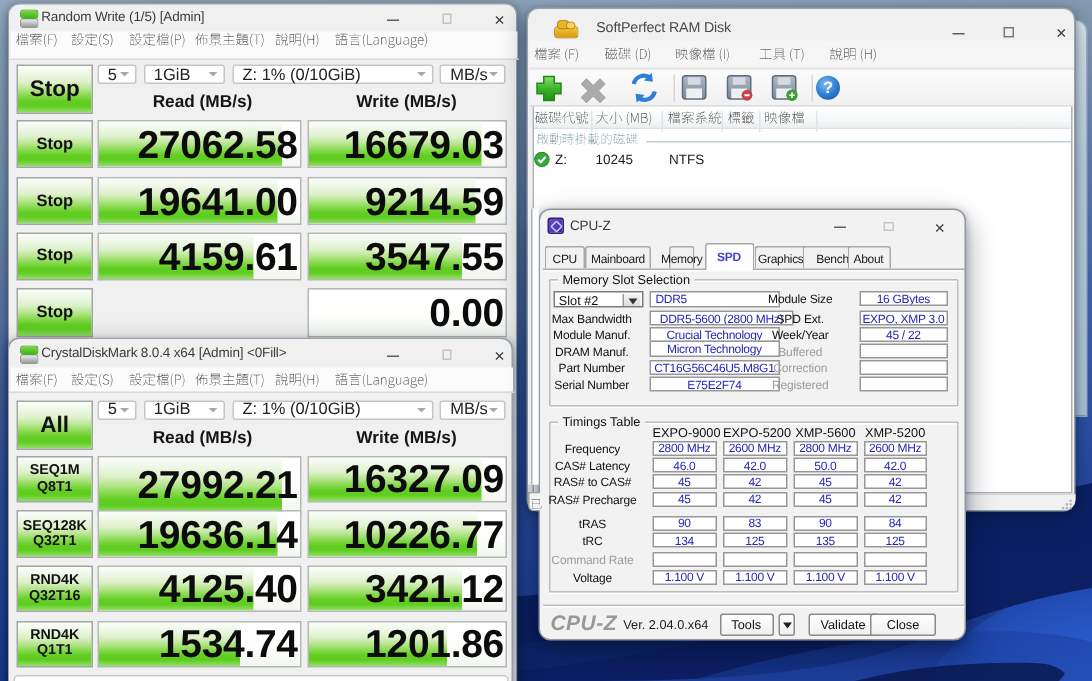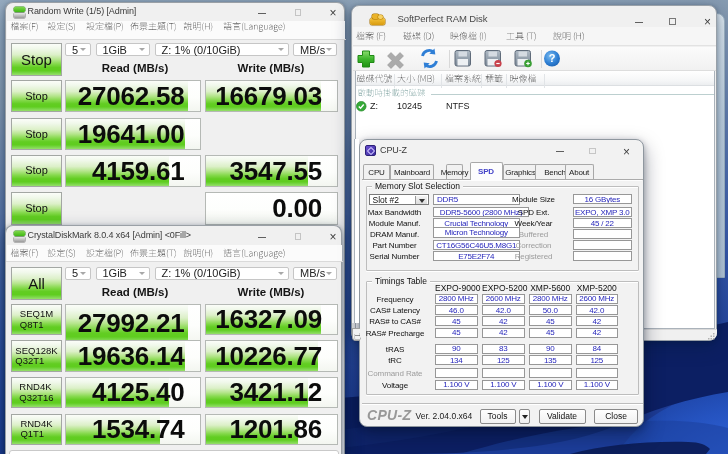--- a/index.html
+++ b/index.html
@@ -2,22 +2,22 @@
 <html><head><meta charset="utf-8">
 <style>
 *{margin:0;padding:0;box-sizing:border-box}
 html,body{width:728px;height:454px;overflow:hidden;font-family:"Liberation Sans",sans-serif}
 .ab{position:absolute}
 .win{position:absolute;background:#f1f1f1;box-shadow:0 6px 18px rgba(0,30,60,.38),0 1px 4px rgba(0,20,40,.3)}.mindash{position:absolute;width:8px;height:1.2px;background:#5f5f5f}.maxsq{position:absolute;width:6.5px;height:6.5px;border:1.2px solid #787878}.closex{position:absolute;font-size:12px;color:#404040;line-height:10px}
 .grn{background:linear-gradient(180deg,#fbfdf9 0%,#f0f8ea 15%,#dcf0c8 35%,#b5e58c 50%,#85d94c 64%,#62cd22 76%,#5fcd1f 86%,#79d647 93%,#96df6a 100%)}
 .cellbg{background:linear-gradient(180deg,#ffffff 0%,#fdfefc 55%,#f3f6f0 100%)}
 .cell{position:absolute;border:1px solid #b5b9b5;overflow:hidden}
 .bar{position:absolute;top:0;left:0;height:100%}
-.num{position:absolute;right:15px;top:0;bottom:0;display:flex;align-items:center;font-weight:bold;font-size:26px;color:#0c0c0c;letter-spacing:-.2px}
-.gbtn{position:absolute;border:1px solid #a3a7a3;display:flex;align-items:center;justify-content:center;font-weight:normal;color:#111;text-align:left}
+.num{position:absolute;right:1px;top:0;bottom:0;display:flex;align-items:center;font-weight:bold;font-size:26px;color:#0c0c0c;letter-spacing:-.2px}
+.gbtn{position:absolute;border:1px solid #a3a7a3;display:flex;align-items:center;justify-content:center;font-weight:bold;color:#111;text-align:center}
 .dd{position:absolute;background:#fff;border:1px solid #c6c6c6;border-radius:2px;font-size:11px;color:#222;display:flex;align-items:center;padding-left:6px}
 .chev{position:absolute;right:4px;top:50%;margin-top:-1.5px;width:0;height:0;border-left:3px solid transparent;border-right:3px solid transparent;border-top:3.5px solid #a8a8a8}
 .hdr{position:absolute;font-weight:bold;font-size:11.5px;color:#151515;text-align:center}
 .mtxt{position:absolute;font-size:9px;color:#2a2a2a;white-space:nowrap;letter-spacing:-.1px}
 .fld{position:absolute;background:#fff;border:1px solid #979797;font-size:8px;color:#2626bb;display:flex;align-items:center;justify-content:center;white-space:nowrap;overflow:hidden;letter-spacing:-.2px}
 .clbl{position:absolute;font-size:8px;color:#101010;text-align:center;white-space:nowrap;letter-spacing:-.1px}
 .glbl{color:#9c9c9c}
 .tab{position:absolute;top:2px;bottom:0;background:#f1f1f1;border:1px solid #a8a8a8;border-bottom:none;border-radius:2px 2px 0 0;font-size:8px;color:#1a1a1a;display:flex;align-items:center;justify-content:center;letter-spacing:-.2px}
 .cjk{position:absolute;left:0;top:0;width:728px;height:454px;pointer-events:none}
 </style></head>
@@ -73,20 +73,24 @@
 <div class="num">27062.58</div>
     </div>
 <div class="cell cellbg" style="left:199px;top:77.7px;width:133.5px;height:32.3px">
 <div class="bar grn" style="width:115.3px"></div>
 <div class="num">16679.03</div>
     </div>
 <div class="gbtn grn" style="left:5.2px;top:115.7px;width:51.6px;height:32.3px;font-size:11px;line-height:11.5px;flex-direction:column">Stop</div>
 <div class="cell cellbg" style="left:59.5px;top:115.7px;width:135.5px;height:32.3px">
 <div class="bar grn" style="width:119px"></div>
 <div class="num">19641.00</div>
+    </div>
+<div class="cell cellbg" style="left:199px;top:115.7px;width:133.5px;height:32.3px">
+<div class="bar grn" style="width:111px"></div>
+<div class="num">9214.59</div>
     </div>
 <div class="gbtn grn" style="left:5.2px;top:152.4px;width:51.6px;height:32.3px;font-size:11px;line-height:11.5px;flex-direction:column">Stop</div>
 <div class="cell cellbg" style="left:59.5px;top:152.4px;width:135.5px;height:32.3px">
 <div class="bar grn" style="width:103.2px"></div>
 <div class="num">4159.61</div>
     </div>
 <div class="cell cellbg" style="left:199px;top:152.4px;width:133.5px;height:32.3px">
 <div class="bar grn" style="width:102.7px"></div>
 <div class="num">3547.55</div>
     </div>
@@ -342,21 +346,21 @@
 <div class="fld" style="left:75px;top:239.5px;width:42.5px;height:10.2px">1.100 V</div>
 <div class="fld" style="left:122px;top:239.5px;width:42.5px;height:10.2px">1.100 V</div>
 <div class="fld" style="left:169px;top:239.5px;width:42.5px;height:10.2px">1.100 V</div>
 <div class="fld" style="left:215.5px;top:239.5px;width:42.5px;height:10.2px">1.100 V</div>
 <div class="ab" style="left:2px;top:262.5px;width:280.5px;height:1px;background:#bdbdbd"></div>
 <div class="ab" style="left:2px;top:263.5px;width:280.5px;height:1px;background:#fff"></div>
 <div class="ab" style="left:7px;top:266.5px;font-size:14px;font-weight:bold;font-style:italic;color:#989898;letter-spacing:.3px">CPU-Z</div>
 <div class="ab" style="left:55.5px;top:271px;font-size:8.5px;color:#1a1a1a">Ver. 2.04.0.x64</div>
 <div class="ab" style="left:119.5px;top:268.5px;width:36px;height:15px;background:linear-gradient(180deg,#fefefe,#f1f1f1);border:1px solid #8a8a8a;border-radius:2px;font-size:8.5px;color:#101010;display:flex;align-items:center;justify-content:center">Tools</div>
 <div class="ab" style="left:178.5px;top:268.5px;width:47px;height:15px;background:linear-gradient(180deg,#fefefe,#f1f1f1);border:1px solid #8a8a8a;border-radius:2px;font-size:8.5px;color:#101010;display:flex;align-items:center;justify-content:center">Validate</div>
-<div class="ab" style="left:234px;top:268.5px;width:44px;height:15px;background:linear-gradient(180deg,#fefefe,#f1f1f1);border:1px solid #8a8a8a;border-radius:2px;font-size:8.5px;color:#101010;display:flex;align-items:center;justify-content:center">Close</div>
+<div class="ab" style="left:220px;top:268.5px;width:44px;height:15px;background:linear-gradient(180deg,#fefefe,#f1f1f1);border:1px solid #8a8a8a;border-radius:2px;font-size:8.5px;color:#101010;display:flex;align-items:center;justify-content:center">Close</div>
 <div class="ab" style="left:158.5px;top:268.5px;width:11px;height:15px;background:linear-gradient(180deg,#fefefe,#f1f1f1);border:1px solid #8a8a8a;border-radius:2px">
       <div class="ab" style="left:2px;top:5.5px;width:0;height:0;border-left:3px solid transparent;border-right:3px solid transparent;border-top:4px solid #222"></div>
     </div>
  <div class="ab" style="left:2px;top:38.5px;width:280.5px;height:1px;background:#ababab"></div>
  <div class="ab" style="left:2.5px;top:39.5px;width:279.5px;height:1px;background:#fdfdfd"></div>
 </div>
 
 <div class="ab" style="left:351.5px;top:139px;width:7.5px;height:184px;background:#f0f0f0"></div>
 <div class="ab" style="left:354px;top:139px;width:5px;height:184px;background:#fff;border-left:1px solid #aab2ba"></div>
 <div class="ab" style="left:351.5px;top:328px;width:8.5px;height:13px;background:#f2f2f2;border:1px solid #a0a0a0;border-right:none;border-radius:0 0 0 4px"></div>

